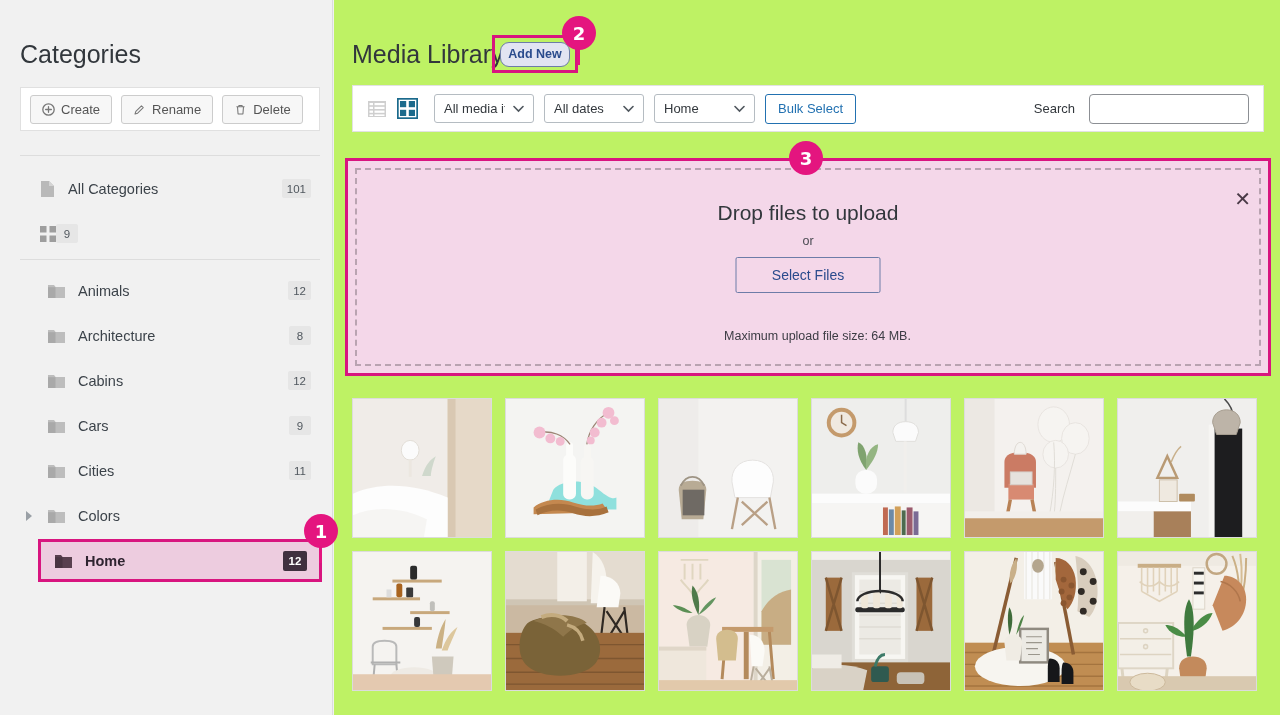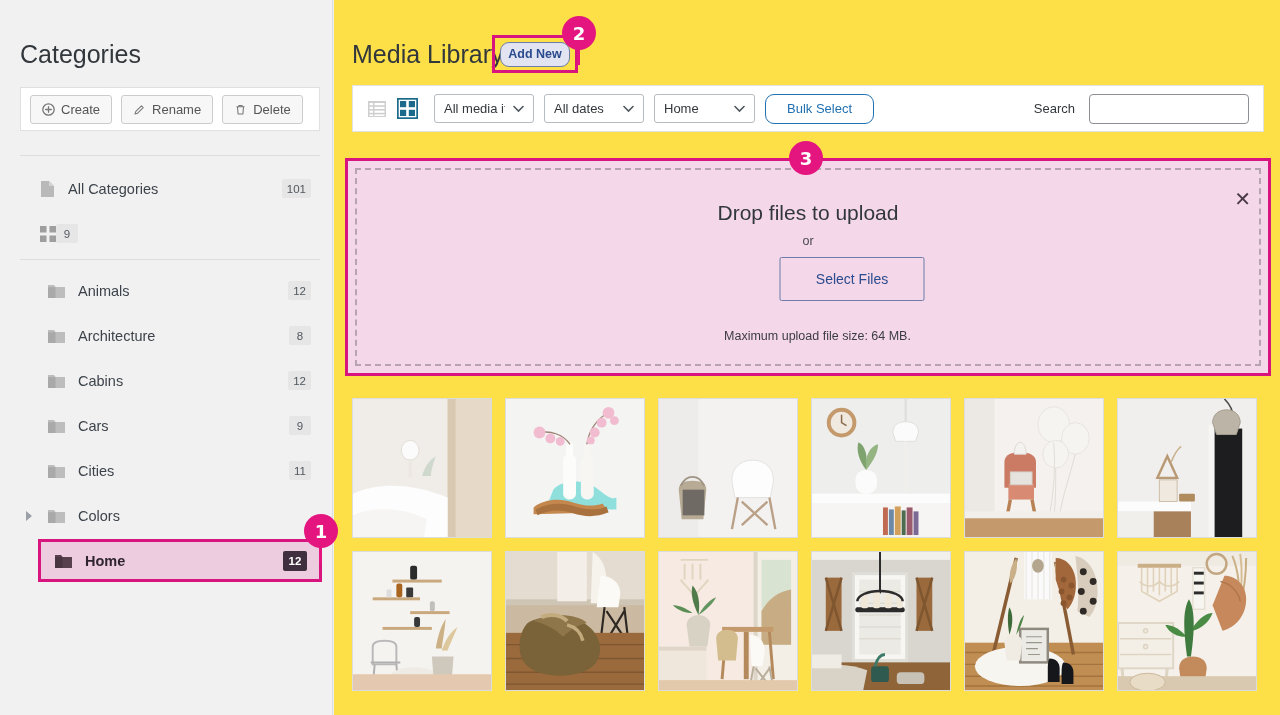--- a/index.html
+++ b/index.html
@@ -95,21 +95,21 @@
     z-index: 5;
   }
   .home-hl .label { font-size: 14.5px; color: #2f2430; font-weight: 700; flex:1; margin-left: 13px;}
   .home-hl .count {
     font-size: 11.5px; color: #fff; background: #40303f; border-radius: 2px;
     min-width: 24px; height: 20px; display:flex; align-items:center; justify-content:center;
     padding: 0 5px; font-weight: 700;
   }
 
   
-  .main { position: absolute; left: 334px; top: 0; width: 946px; height: 715px; background: #fde047; }
+  .main { position: absolute; left: 334px; top: 0; width: 946px; height: 715px; background: #bef264; }
 
   .page-title {
     position: absolute; left: 18px; top: 40px;
     font-size: 25px; color: #32373c; font-weight: 400;
   }
   .addnew-hl {
     position: absolute; left: 158px; top: 35px;
     width: 86px; height: 38px;
     border: 3px solid #d8157f; background: transparent;
     display: flex; align-items: center; justify-content: center;
@@ -133,22 +133,22 @@
     height: 29px; border: 1px solid #b5bcc2; border-radius: 3px;
     background: #fff; display: flex; align-items: center;
     padding: 0 9px; font-size: 13px; color: #32373c;
     margin-right: 10px; position: relative;
   }
   .select-box .txt { white-space: nowrap; overflow: hidden; }
   .chev {
     margin-left: auto; padding-left: 8px; display:flex; align-items:center;
   }
   .bulk-btn {
-    height: 30px; padding: 0 21px;
-    background: #fff; border: 1px solid #2271b1; border-radius: 9px;
+    height: 30px; padding: 0 12px;
+    background: #fff; border: 1px solid #2271b1; border-radius: 3px;
     font-size: 13px; color: #2271b1;
     display: flex; align-items: center;
   }
   .search-wrap { margin-left: auto; display: flex; align-items: center; gap: 14px; }
   .search-label { font-size: 13px; color: #32373c; }
   .search-input {
     width: 160px; height: 30px;
     border: 1px solid #8c8f94; border-radius: 4px; background: #fff;
     font-size: 13px; padding: 0 8px; color: #32373c;
     font-family: "Liberation Sans", sans-serif;
@@ -174,24 +174,24 @@
   .dz-title {
     position: absolute; left: 0; right: 0; top: 40px;
     text-align: center; font-size: 21px; color: #32373c;
   }
   .dz-or {
     position: absolute; left: 0; right: 0; top: 73px;
     text-align: center; font-size: 12.5px; color: #4a4a52;
   }
   .dz-select {
     position: absolute; left: 50%; top: 96px; transform: translateX(-50%);
-    width: 145px; height: 44px;
+    width: 145px; height: 36px;
     border: 1px solid #6d7ca8; background: transparent; border-radius: 2px;
     display: flex; align-items: center; justify-content: center;
-    font-size: 14px; color: #2a4b8d; margin-left: 44px;
+    font-size: 14px; color: #2a4b8d;
   }
   .dz-max {
     position: absolute; left: 4px; right: 0; top: 168px;
     text-align: center; font-size: 12.5px; color: #3c3c44; padding-left: 15px;
   }
 
   
   .thumbs {
     position: absolute; left: 18px; top: 398px;
     width: 912px;

